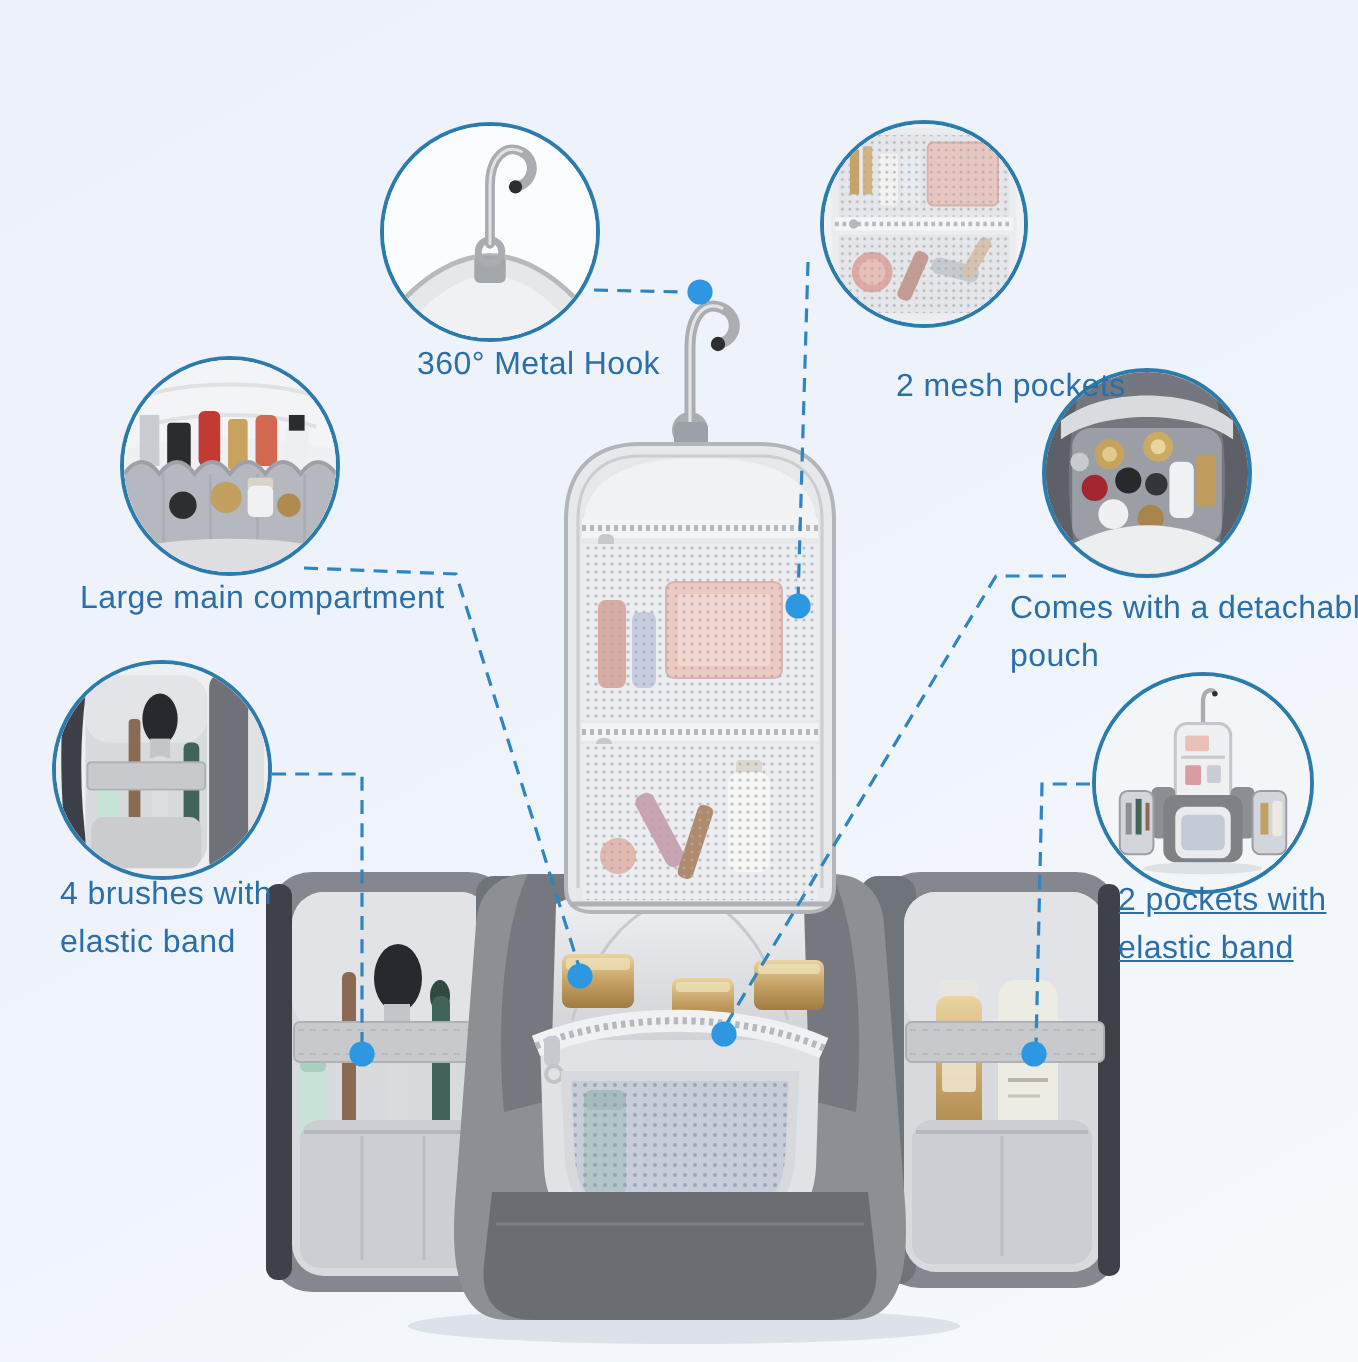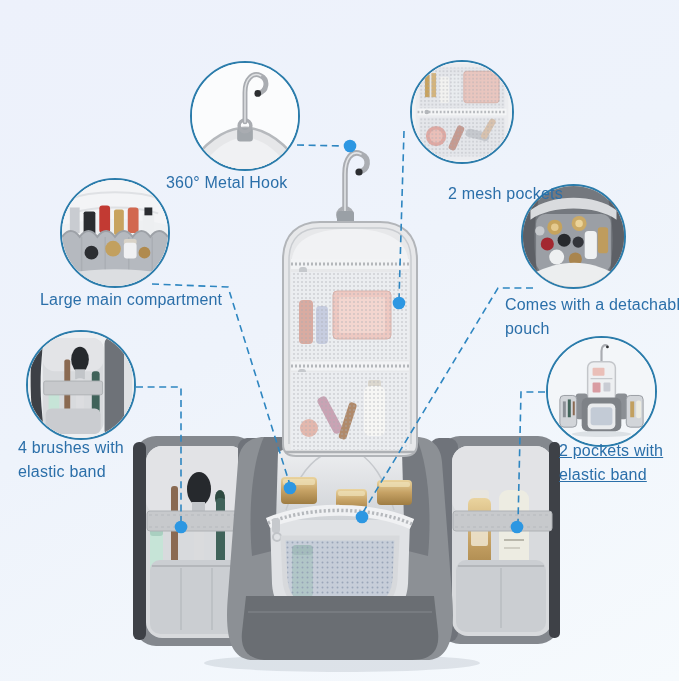--- a/index.html
+++ b/index.html
@@ -15,21 +15,21 @@
   .pin{fill:var(--pin-color,#2d97e2);}
   .photo-circle{
     position:absolute;border:2.5px solid var(--circle-border-color,#2b7cab);
     border-radius:50%;overflow:hidden;box-sizing:border-box;background:#fafcfe;z-index:8;
   }
   .photo-circle svg{width:100%;height:100%;}
   .callout-label{
     position:absolute;color:var(--label-color,#2b6fa9);font-size:16px;line-height:23.5px;
     letter-spacing:.2px;white-space:nowrap;z-index:9;
   }
-  .callout-label.center{text-align:left;}
+  .callout-label.center{text-align:right;}
 </style>
 </head>
 <body>
 
 <div class="canvas">
 
   <svg class="bag-svg" width="679" height="681" viewBox="0 0 679 681" aria-hidden="true">
     <defs>
       <linearGradient id="silver" x1="0" y1="0" x2="0" y2="1">
         <stop offset="0" stop-color="#f0f1f3"></stop>
@@ -345,21 +345,21 @@
 
   <div class="callout-label" style="left:40px;top:288px;text-align:center;">
     <div>Large main compartment</div>
   </div>
 
   <div class="callout-label" style="left:505px;top:293px;">
     <div>Comes with a detachable</div>
     <div>pouch</div>
   </div>
 
-  <div class="callout-label" style="left:18px;top:436px;">
+  <div class="callout-label" style="left:30px;top:436px;">
     <div>4 brushes with</div>
     <div>elastic band</div>
   </div>
 
   <div class="callout-label" style="left:559px;top:439px;text-decoration:underline;">
     <div>2 pockets with</div>
     <div>elastic band</div>
   </div>
 
 </div>

